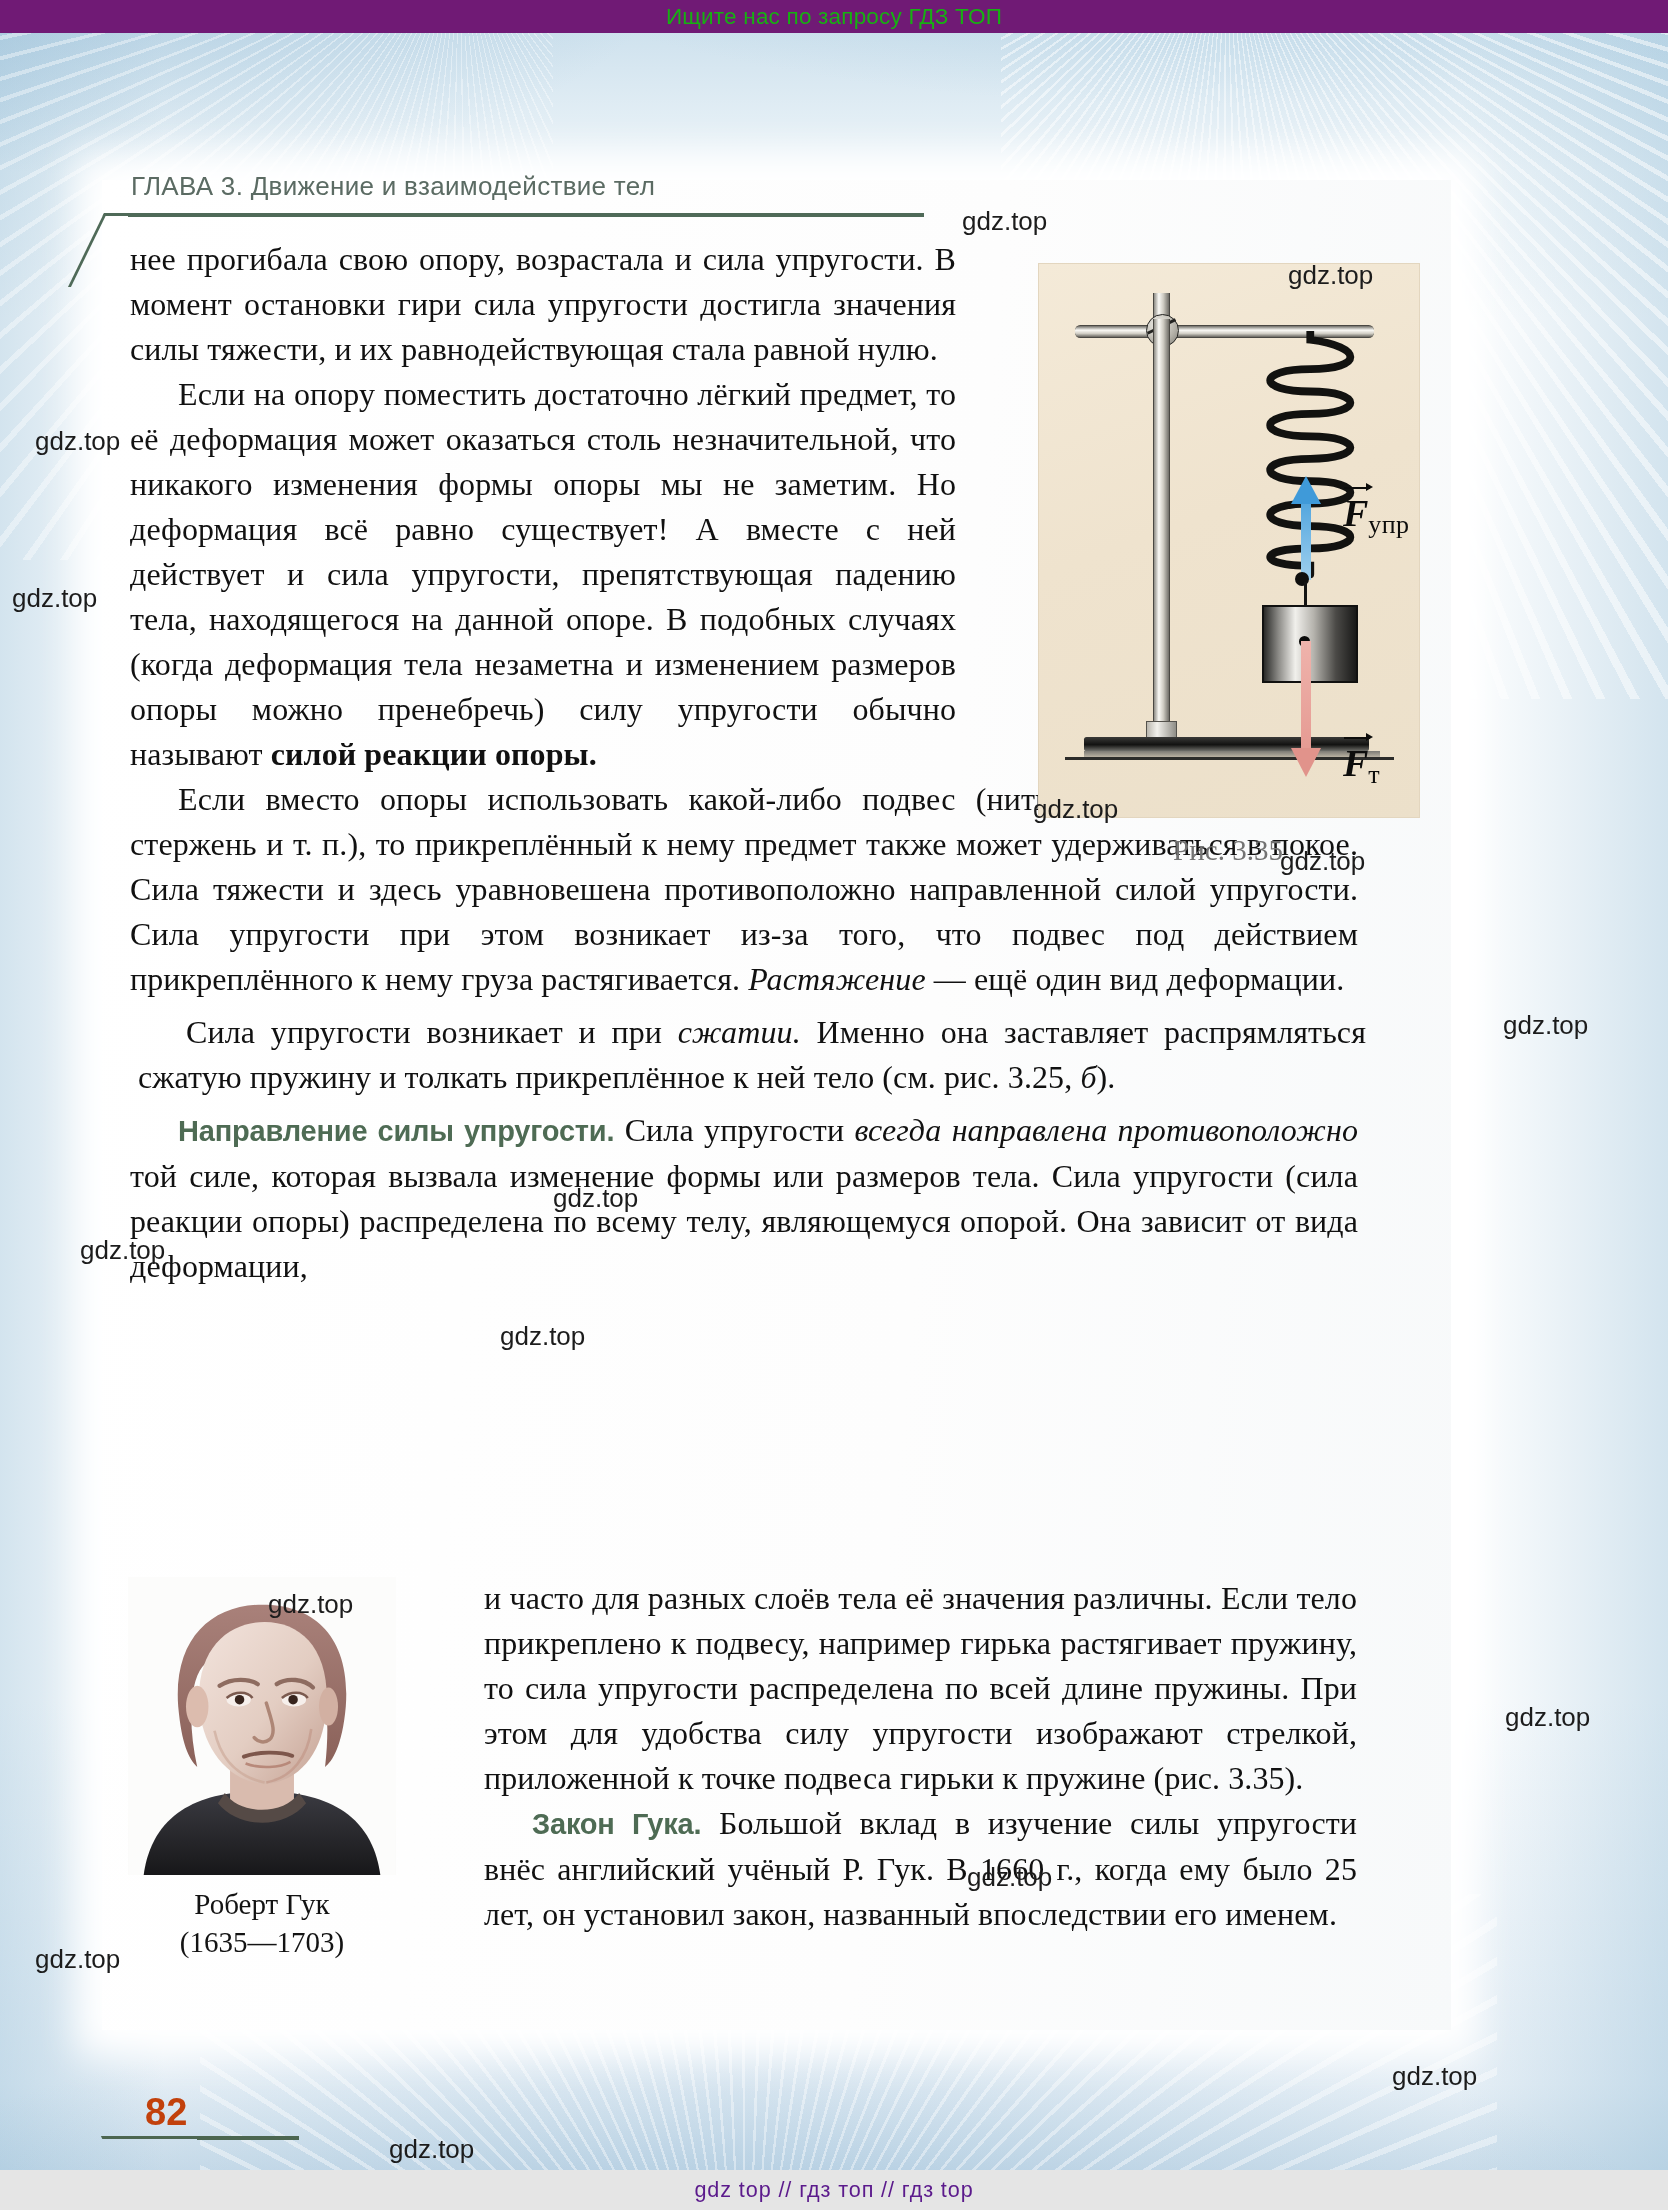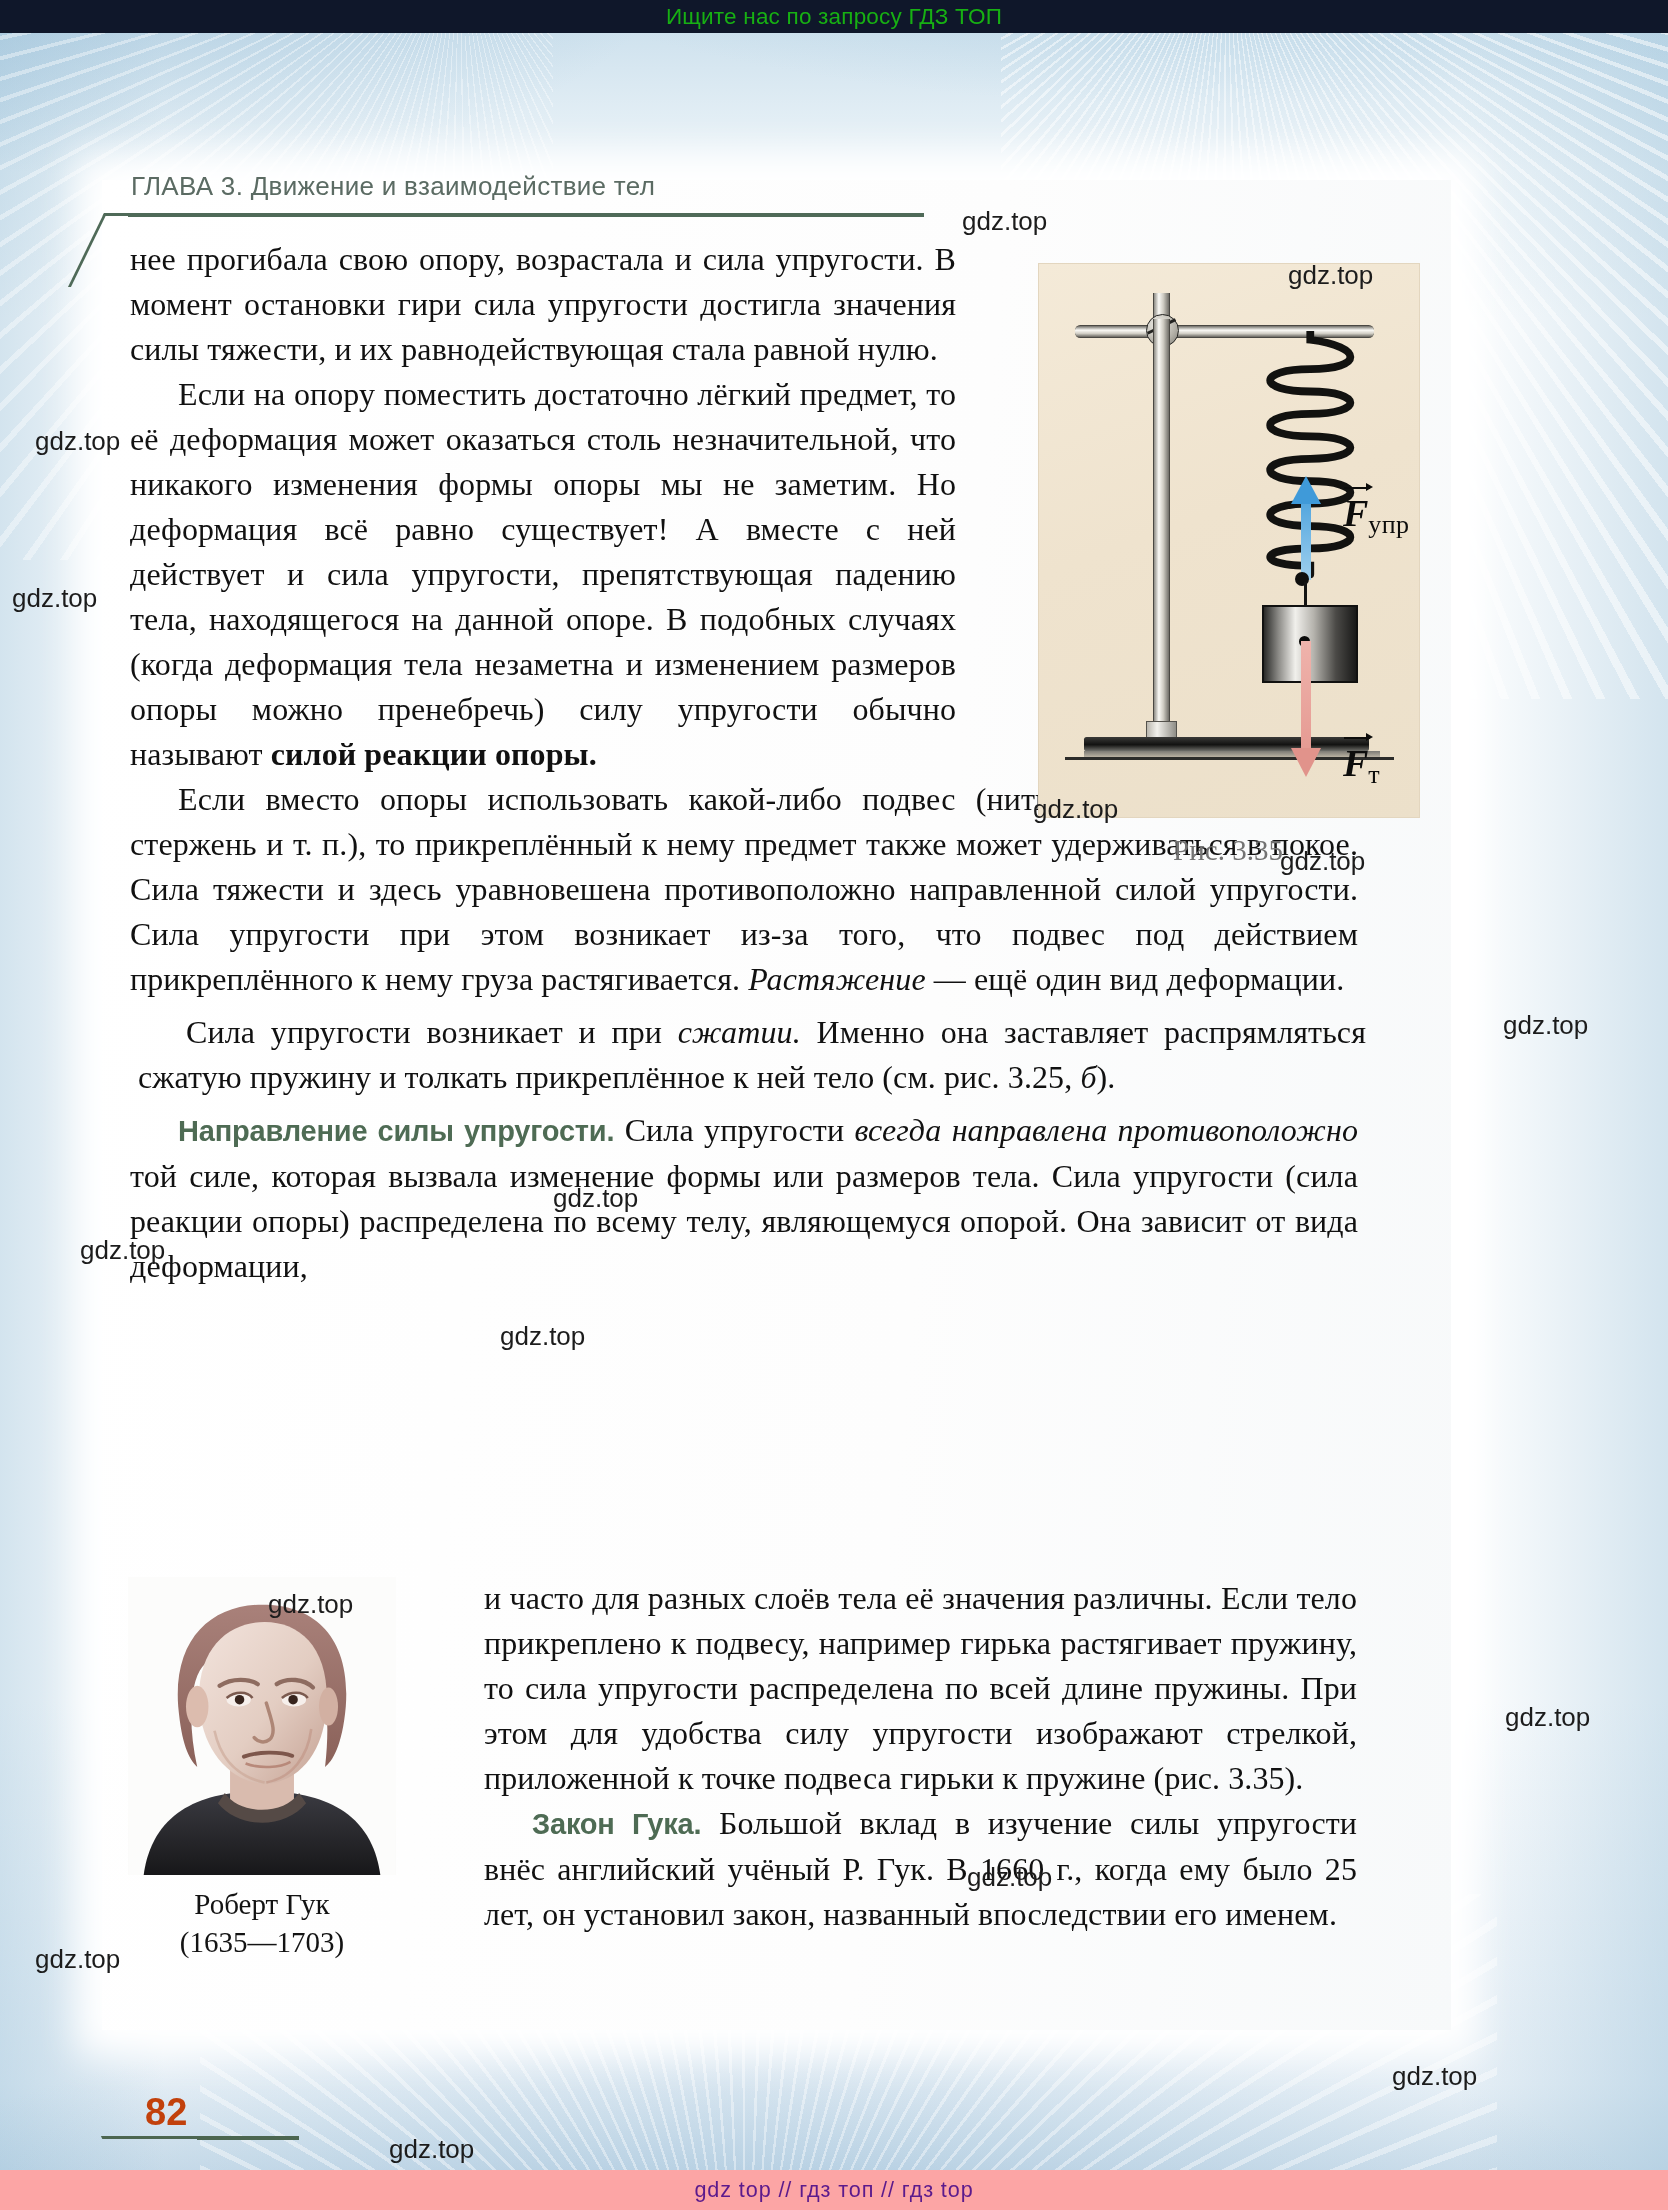--- a/index.html
+++ b/index.html
@@ -15,41 +15,41 @@
     position: relative;
     overflow: hidden;
   }
 
   
   .promo-band {
     position: absolute;
     left: 0; top: 0;
     width: 1668px;
     height: 33px;
-    background: #0f172a;
+    background: #701a75;
     display: flex;
     align-items: center;
     justify-content: center;
     z-index: 40;
   }
   .promo-text {
     font-family: "Liberation Sans", sans-serif;
     font-size: 22.5px;
     color: #17b013;
     letter-spacing: 0.2px;
     white-space: nowrap;
   }
 
   
   .footer-band {
     position: absolute;
     left: 0; bottom: 0;
     width: 1668px;
     height: 40px;
-    background: #fca5a5;
+    background: #e5e5e5;
     display: flex;
     align-items: center;
     justify-content: center;
     z-index: 40;
   }
   .footer-text {
     font-family: "Liberation Sans", sans-serif;
     font-size: 21.6px;
     color: #5b1a8c;
     letter-spacing: 0.9px;

